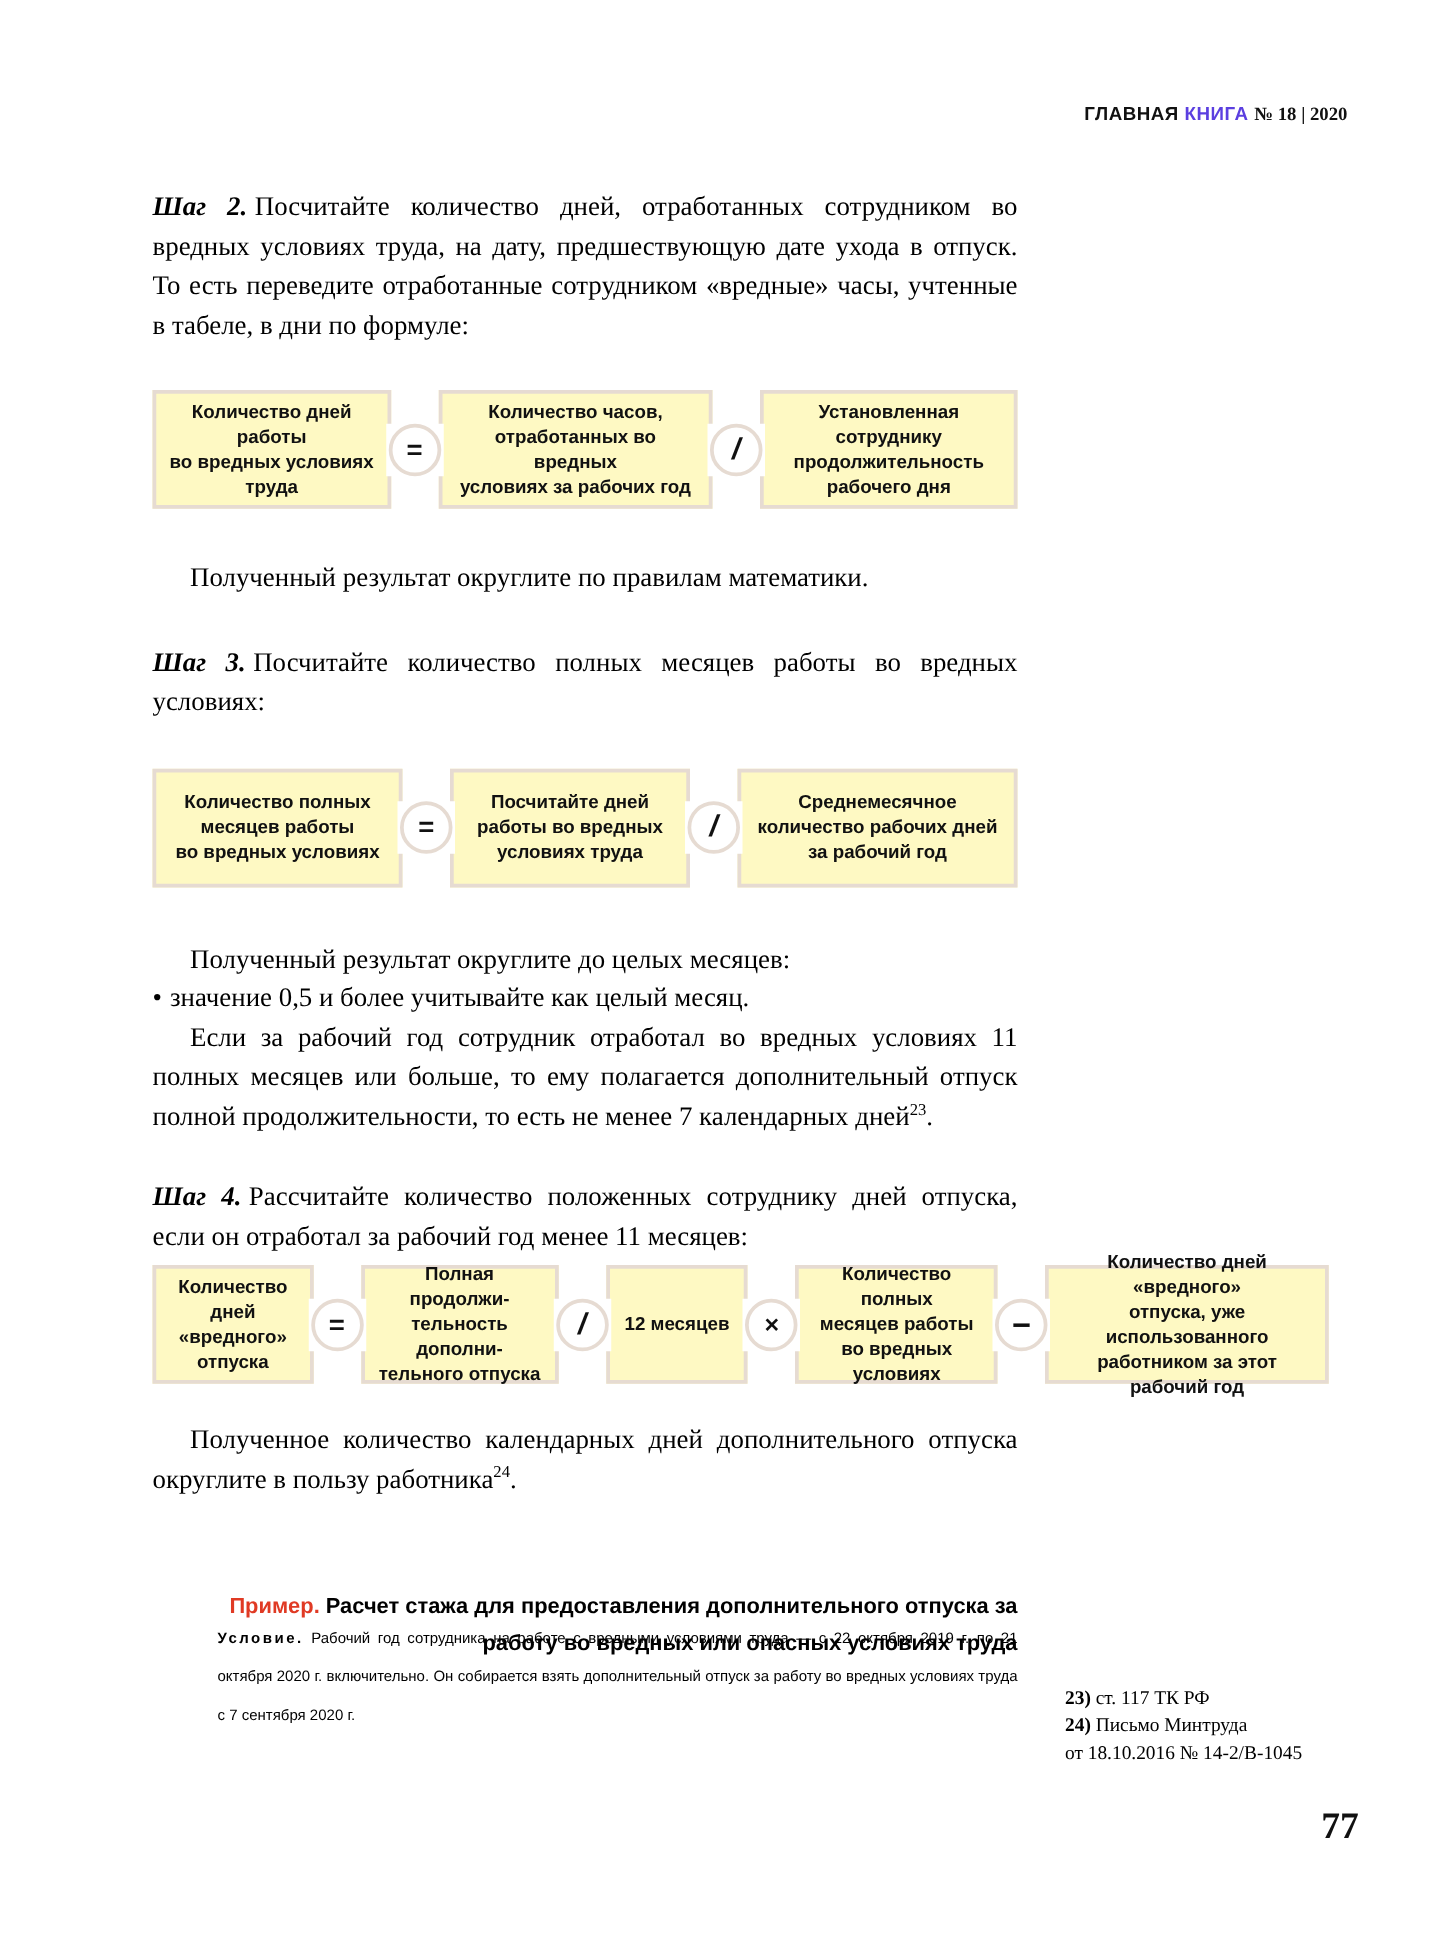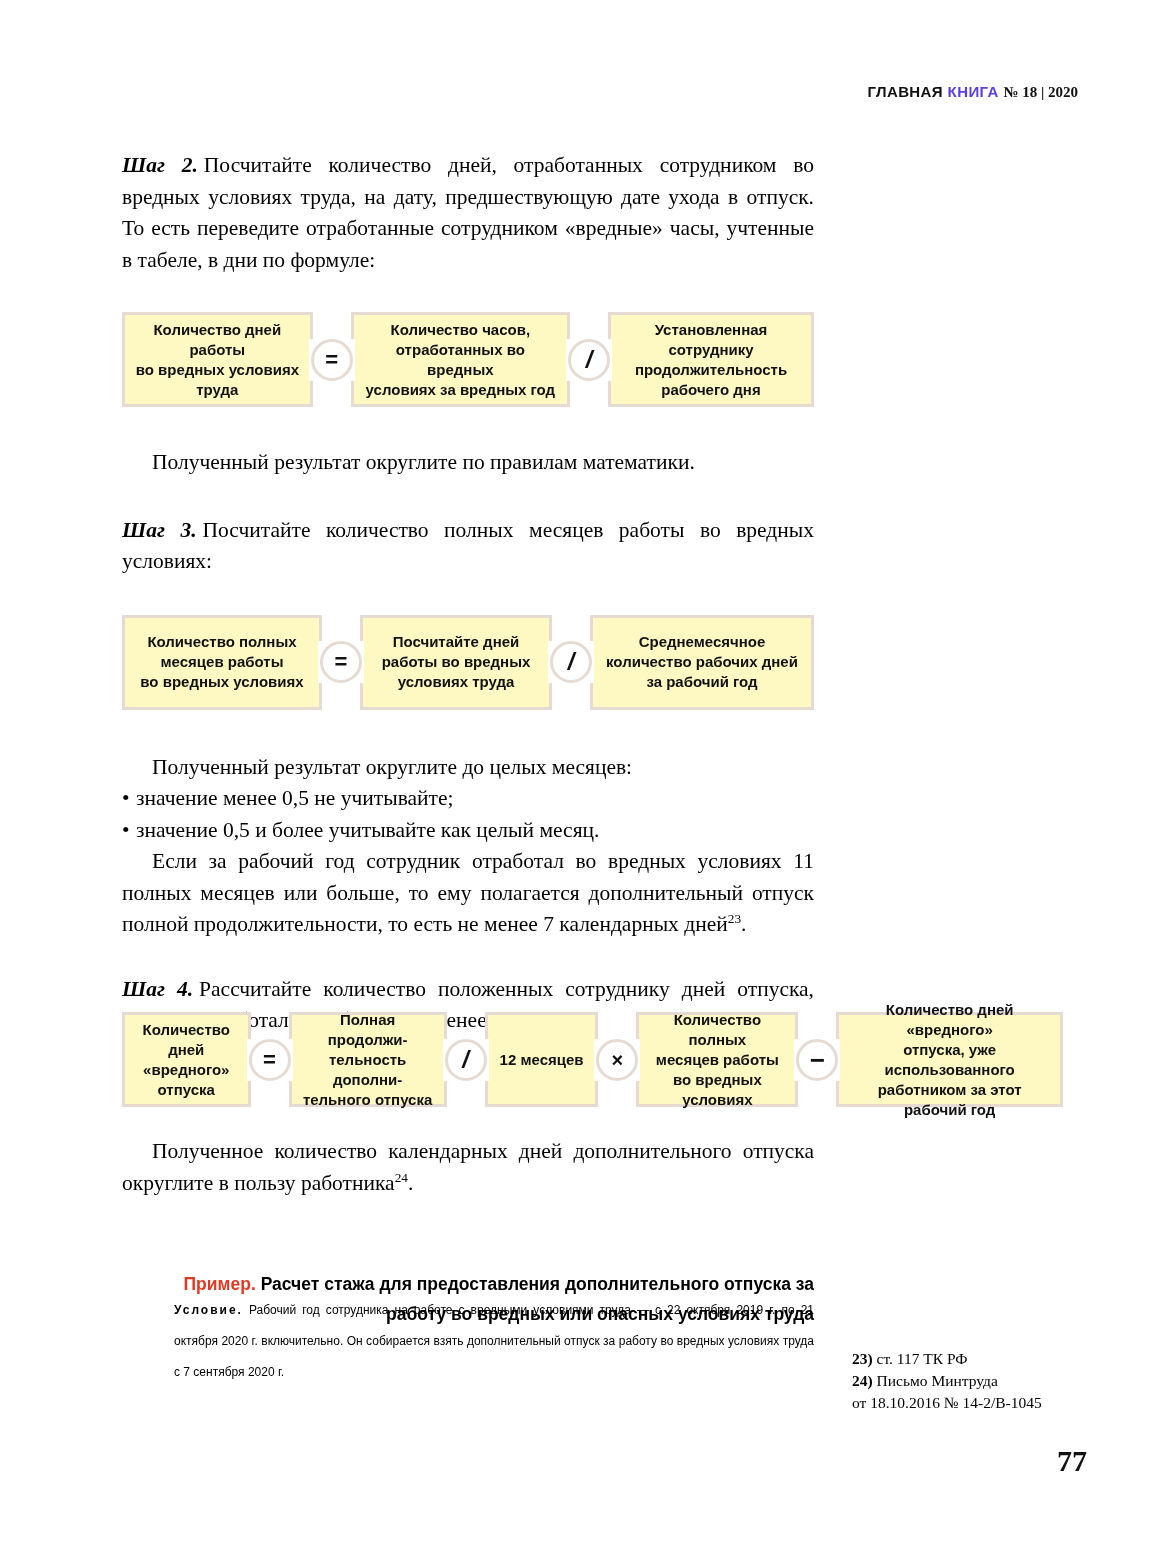--- a/index.html
+++ b/index.html
@@ -213,21 +213,21 @@
         <span>Количество дней работы</span><br>
         <span>во вредных условиях</span><br>
         <span>труда</span>
       </span>
     </div>
     <div class="op equals">=</div>
     <div class="fbox" style="width:228px;">
       <span class="fbox-text">
         <span>Количество часов,</span><br>
         <span>отработанных во вредных</span><br>
-        <span>условиях за вредных год</span>
+        <span>условиях за рабочих год</span>
       </span>
     </div>
     <div class="op slash">/</div>
     <div class="fbox no-right-notch" style="width:214px;">
       <span class="fbox-text">
         <span>Установленная сотруднику</span><br>
         <span>продолжительность</span><br>
         <span>рабочего дня</span>
       </span>
     </div>
@@ -260,23 +260,20 @@
       <span class="fbox-text">
         <span>Среднемесячное</span><br>
         <span>количество рабочих дней</span><br>
         <span>за рабочий год</span>
       </span>
     </div>
   </div>
 
   <p class="body indent" style="margin-top:42px;">Полученный результат округлите до целых месяцев:</p>
 
-  <p class="bullet-line">
-    <span class="dot">•</span><span>значение менее 0,5 не учитывайте;</span>
-  </p>
   <p class="bullet-line">
     <span class="dot">•</span><span>значение 0,5 и более учитывайте как целый месяц.</span>
   </p>
 
   <p class="body indent">
     <span>Если за рабочий год сотрудник отработал во вредных условиях 11 полных месяцев или больше, то ему полагается дополнительный отпуск полной продолжительности, то есть не менее 7 календарных дней</span><sup>23</sup><span>.</span>
   </p>
 
   <p class="body" style="margin-top:33px;">
     <span class="step-label">Шаг 4.</span><span>Рассчитайте количество положенных сотруднику дней отпуска, если он отработал за рабочий год менее 11 месяцев:</span>

